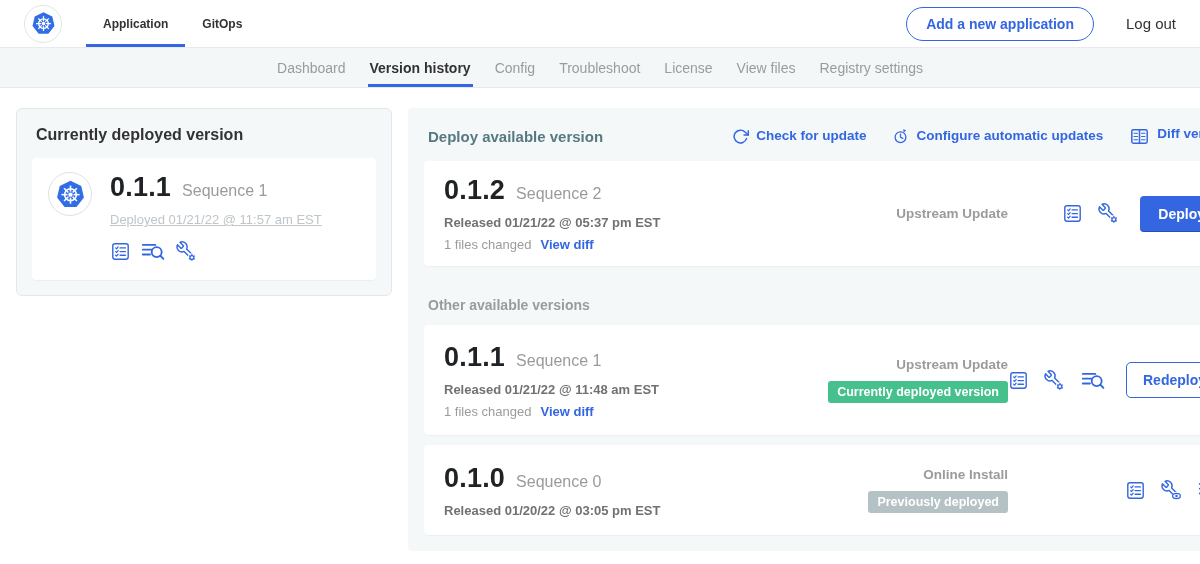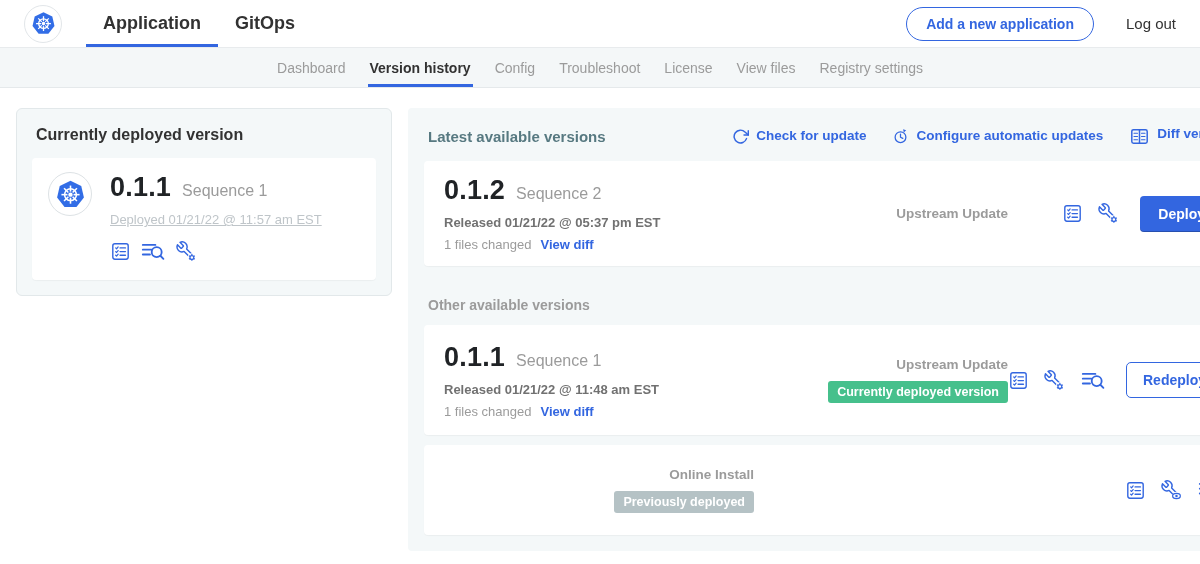--- a/index.html
+++ b/index.html
@@ -17,21 +17,21 @@
   }
   *{margin:0;padding:0;box-sizing:border-box;}
   html,body{width:1200px;height:564px;overflow:hidden;}
   body{background:#fff;font-family:"Liberation Sans","DejaVu Sans",sans-serif;-webkit-font-smoothing:antialiased;}
 
   
   .top-nav{height:48px;display:flex;align-items:center;padding:0 24px 0 24px;border-bottom:1px solid #e8ebed;background:#fff;}
   .logo-circle{width:38px;height:38px;border:1px solid #e2e6e9;border-radius:50%;background:#fff;display:flex;align-items:center;justify-content:center;flex:none;}
   .logo-circle svg{width:27px;height:27px;display:block;}
   .app-tabs{display:flex;height:100%;margin-left:24px;}
-  .app-tab{position:relative;display:flex;align-items:center;padding:14px 17px;font-size:18px;font-weight:700;color:var(--darkText);cursor:pointer;}
+  .app-tab{position:relative;display:flex;align-items:center;padding:14px 17px;font-size:12px;font-weight:700;color:var(--darkText);cursor:pointer;}
   .app-tab.active::after{content:"";position:absolute;left:0;right:0;bottom:0;height:3px;background:var(--accent);}
   .header-right{margin-left:auto;display:flex;align-items:center;gap:32px;}
   .add-btn{border:1px solid var(--accent);color:var(--accent);background:#fff;border-radius:17px;padding:8px 19px;font-size:14px;font-weight:700;font-family:inherit;cursor:pointer;}
   .logout{font-size:15px;font-weight:500;color:var(--darkText);cursor:pointer;}
 
   
   .subnav{height:40px;background:#f4f7f8;border-bottom:1px solid #e5e9eb;display:flex;justify-content:center;gap:24px;}
   .subnav-tab{position:relative;display:flex;align-items:center;font-size:14px;font-weight:500;color:var(--grayText);cursor:pointer;}
   .subnav-tab.active{color:var(--darkText);font-weight:700;}
   .subnav-tab.active::after{content:"";position:absolute;left:-2px;right:-2px;bottom:0;height:3px;background:var(--accent);}
@@ -236,21 +236,21 @@
                 <use href="#sym-wrench-gear"></use>
               </svg>
             </span>
         </div>
       </div>
     </div>
   </aside>
 
   <section class="available-panel">
     <div class="panel-head">
-      <h3 class="panel-title">Latest available versions</h3>
+      <h3 class="panel-title">Deploy available version</h3>
       <div class="panel-actions">
         <span class="action-link">
           <span class="icn sz17">
               <svg>
                 <use href="#sym-refresh"></use>
               </svg>
             </span>
           <span>Check for update</span>
         </span>
         <span class="action-link">
@@ -332,20 +332,27 @@
         <span class="icn sz26">
             <svg>
               <use href="#sym-logs"></use>
             </svg>
           </span>
         <button class="btn-outline">Redeploy</button>
       </div>
     </div>
 
     <div class="version-card h90 mt10">
+      <div class="v-left">
+        <div class="ver-row">
+          <span class="ver">0.1.0</span>
+          <span class="seq">Sequence 0</span>
+        </div>
+        <div class="released">Released 01/20/22 @ 03:05 pm EST</div>
+      </div>
       <div class="v-mid">
         <span class="source">Online Install</span>
         <span class="badge gray">Previously deployed</span>
       </div>
       <div class="v-right">
         <span class="icn sz21">
             <svg>
               <use href="#sym-checklist"></use>
             </svg>
           </span>

